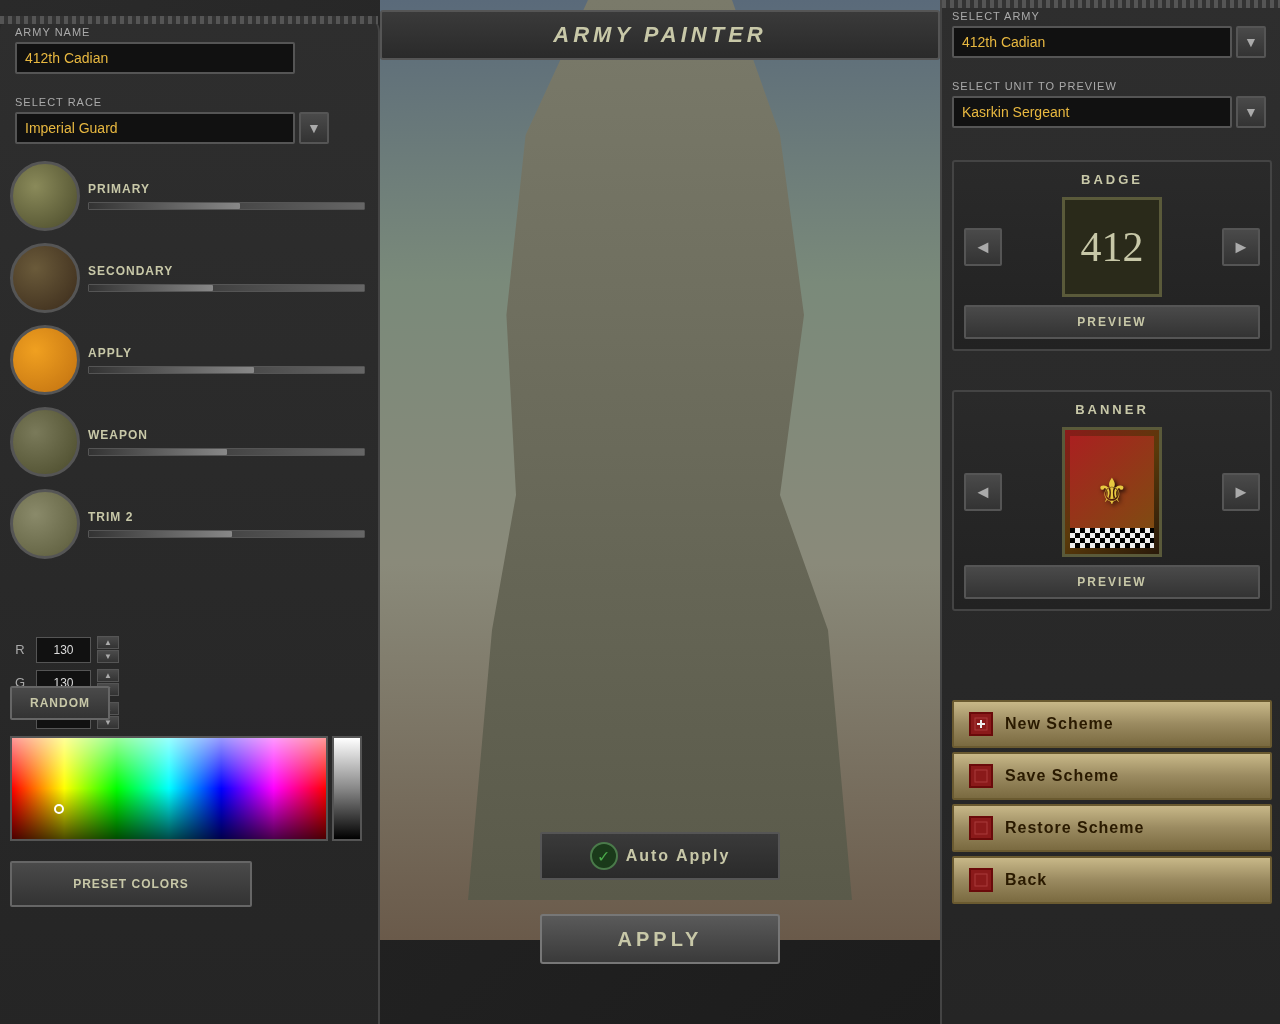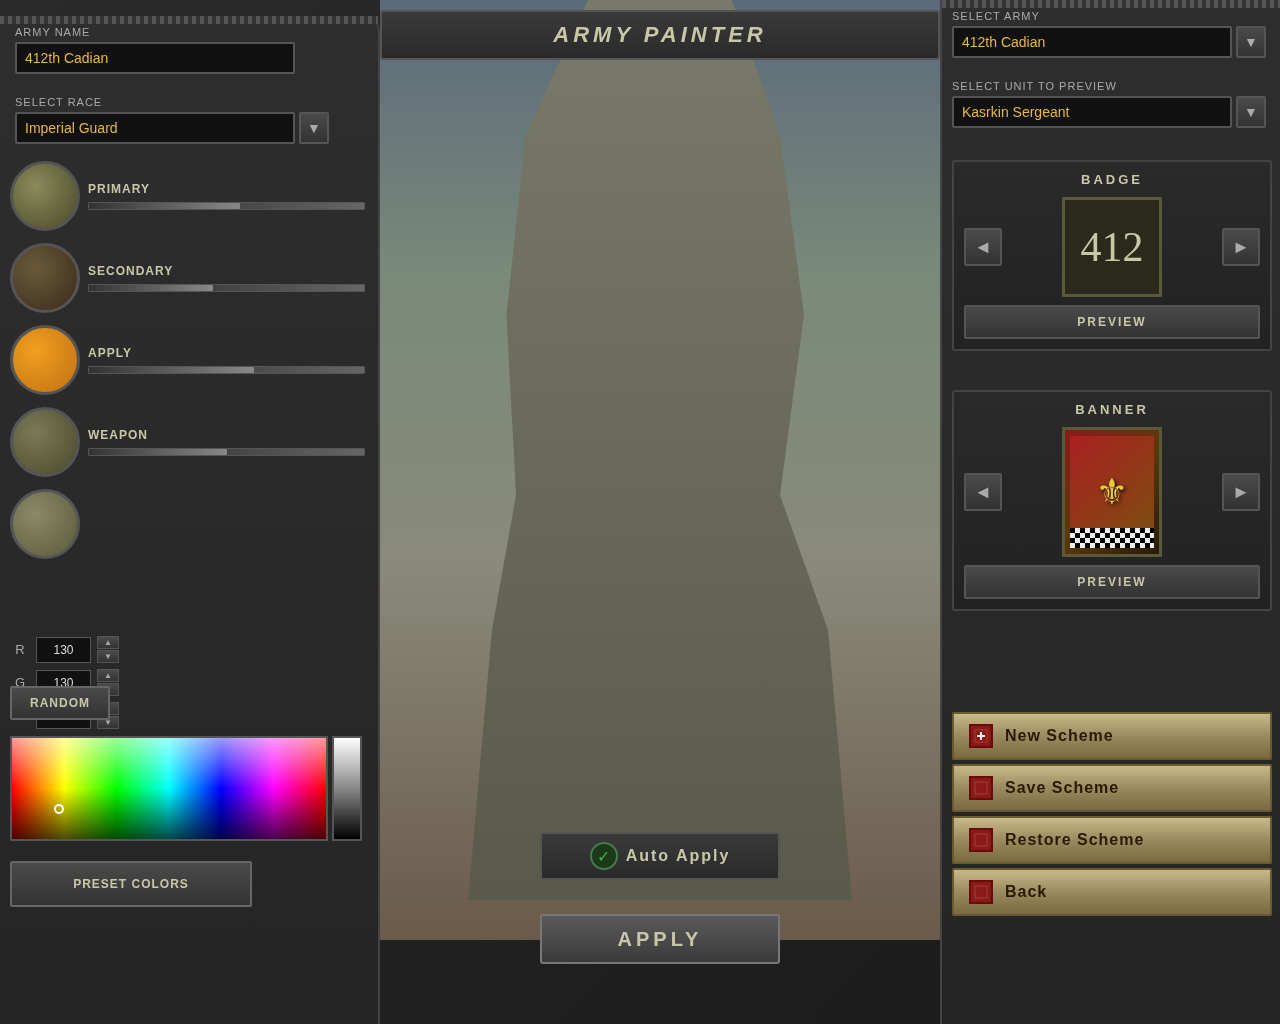--- a/index.html
+++ b/index.html
@@ -456,21 +456,20 @@
       height: 20px;
       background: repeating-conic-gradient(#eee 0% 25%, #000 0% 50%) 0 0 / 10px 10px;
     }
 
     
     .scheme-buttons {
       position: absolute;
       top: 700px;
       left: 10px;
       width: 320px;
-      margin-top: 12px;
     }
     .scheme-btn {
       width: 100%;
       height: 48px;
       background: linear-gradient(180deg, #c8b888 0%, #9a8a60 50%, #7a6a40 100%);
       border: 2px solid #6a5a30;
       color: #2a1a00;
       font-size: 16px;
       font-weight: bold;
       letter-spacing: 1px;
@@ -626,20 +625,26 @@
       <div class="color-label-slider">
         <div class="color-label">WEAPON</div>
         <div class="slider-track">
           <div class="slider-fill" style="width:50%"></div>
         </div>
       </div>
     </div>
 
     <div class="color-row">
       <div class="color-circle khaki2"></div>
+      <div class="color-label-slider">
+        <div class="color-label">TRIM 2</div>
+        <div class="slider-track">
+          <div class="slider-fill" style="width:52%"></div>
+        </div>
+      </div>
     </div>
   </div>
 
   <div class="rgb-section">
 
     <div class="rgb-row">
       <span class="rgb-label">R</span>
       <div class="rgb-input">
         <span>130</span>
       </div>

